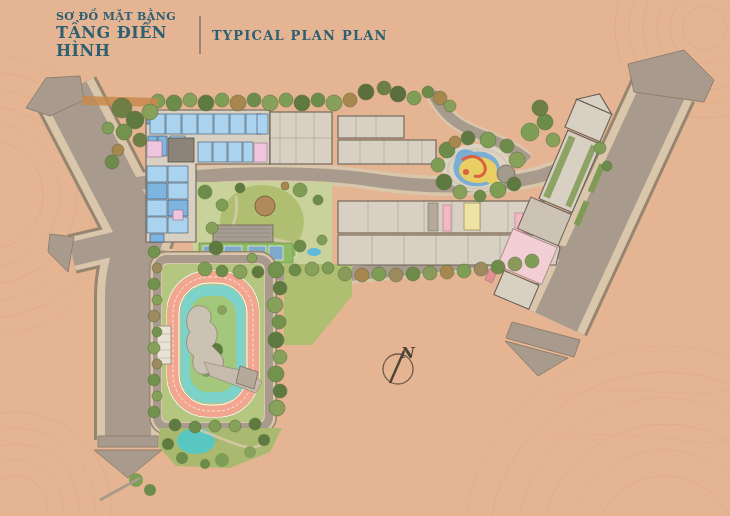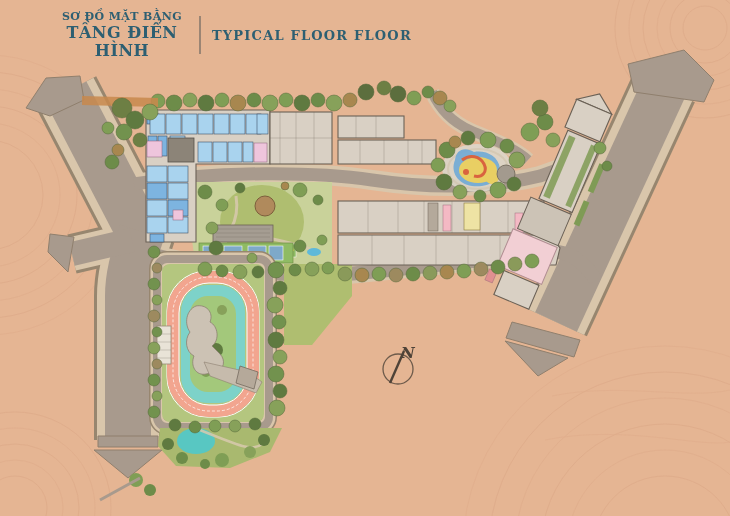--- a/index.html
+++ b/index.html
@@ -1,21 +1,21 @@
 <!DOCTYPE html>
 <html style="--background: #e5b593; --title-text: #2d5f72; --road: #a89a8d; --road-shoulder: #d9c6ab; --building-fill: #d9d0c4; --building-outline: #6b6156; --unit-blue: #a9d3ee; --unit-blue-dark: #7db4e0; --unit-pink: #eec5dc; --unit-yellow: #eee3a4; --clubhouse-pink: #f2cfd4; --track: #f2a58f; --water: #7dd2c9; --pond: #58c7c2; --lawn: #afbe70; --garden: #c9d29a; --infield: #a3c87b; --tree-green: #7f9e55; --tree-dark: #5f7a40; --tree-brown: #a8874f; --court-blue: #7ea9c9; --court-green: #8fbb64; --playground-yellow: #e9cf63; --playground-blue: #6fa8d6; --playground-red: #d9633f; --contour: #d7a181; --compass-ink: #4f4338;"><head>
 <meta charset="utf-8">
 <style>
   html,body{margin:0;padding:0;}
   body{width:730px;height:516px;overflow:hidden;background:var(--background,#e5b593);
        font-family:"DejaVu Serif","Liberation Serif",serif;}
   .stage{position:relative;width:730px;height:516px;}
   .stage svg{position:absolute;left:0;top:0;}
   .title-block{position:absolute;left:56px;top:10px;display:flex;align-items:center;z-index:5;}
-  .title-vi{width:132px;text-align:center;color:var(--title-text,#2d5f72);}
+  .title-vi{width:132px;text-align:left;color:var(--title-text,#2d5f72);}
   .title-vi .l1{font-size:11px;font-weight:bold;letter-spacing:.4px;line-height:1.25;}
   .title-vi .l2{font-size:16px;font-weight:bold;letter-spacing:.5px;line-height:1.15;}
   .title-divider{width:2px;height:38px;background:#9b8574;margin:0 11px;}
   .title-en{color:var(--title-text,#2d5f72);font-size:13px;font-weight:bold;letter-spacing:1.2px;}
   .rd{fill:none;stroke:var(--road,#a89a8d);}
   .sh{fill:none;stroke:var(--road-shoulder,#d9c6ab);}
   .rim{fill:none;stroke:#97866f;}
   .cap{fill:var(--road,#a89a8d);stroke:#8f7f6d;stroke-width:1;}
   .bld{fill:var(--building-fill,#d9d0c4);stroke:var(--building-outline,#6b6156);stroke-width:1.1;}
   .ub{fill:var(--unit-blue,#a9d3ee);stroke:#3f5068;stroke-width:.6;}
@@ -27,21 +27,21 @@
 <body>
 
 <div class="stage">
 
   <div class="title-block">
     <div class="title-vi">
       <div class="l1">SƠ ĐỒ MẶT BẰNG</div>
       <div class="l2">TẦNG ĐIỂN HÌNH</div>
     </div>
     <div class="title-divider"></div>
-    <div class="title-en">TYPICAL FLOOR FLOOR</div>
+    <div class="title-en">TYPICAL PLAN PLAN</div>
   </div>
 
   <svg width="730" height="516" viewBox="0 0 730 516">
 
     <g fill="none" stroke="var(--contour,#d7a181)" opacity=".45" stroke-width=".9">
       <circle cx="705" cy="28" r="22"></circle>
         <circle cx="705" cy="28" r="35"></circle>
         <circle cx="705" cy="28" r="48" opacity=".7"></circle>
       <circle cx="705" cy="28" r="62"></circle>
         <circle cx="705" cy="28" r="76" opacity=".7"></circle>

